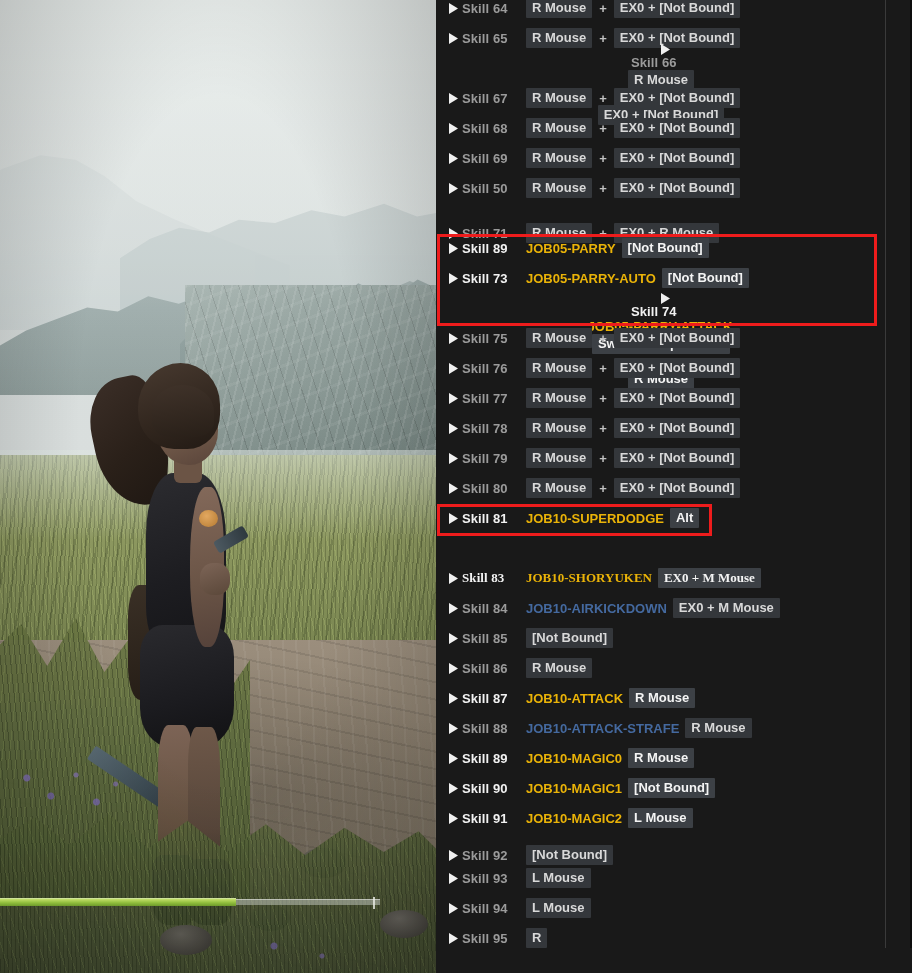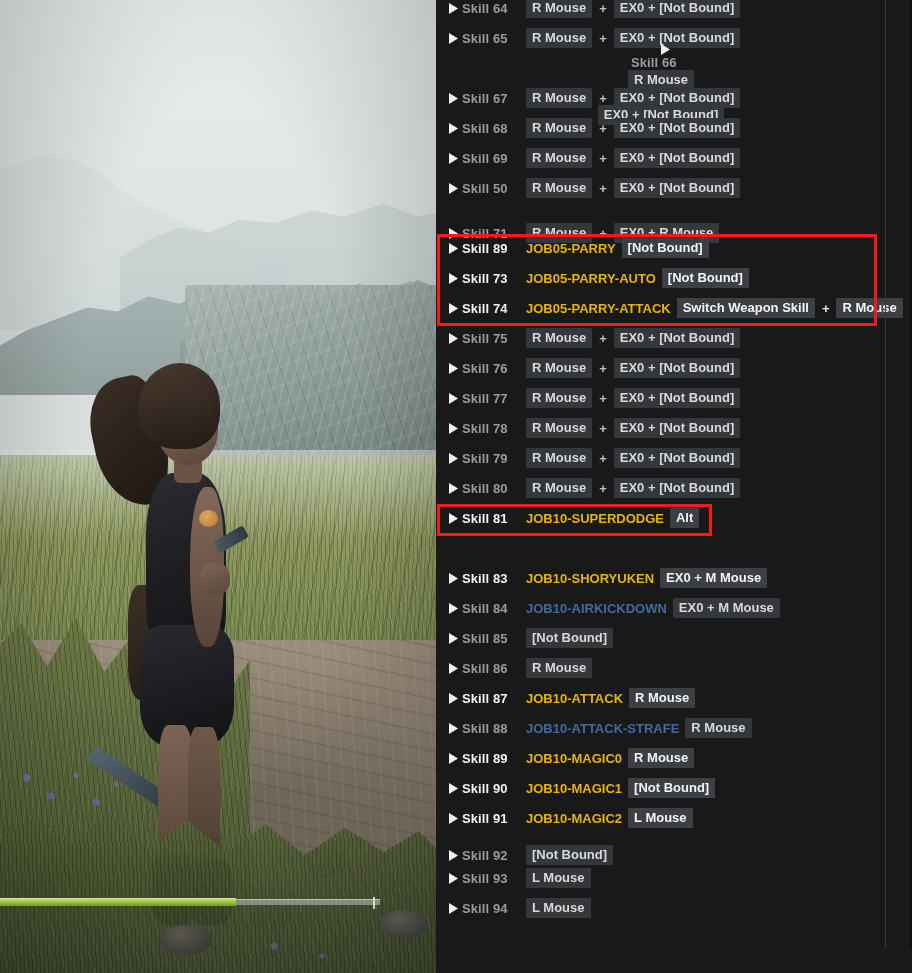--- a/index.html
+++ b/index.html
@@ -451,21 +451,21 @@
         <div class="row bright" style="top: 263px;">
           <div class="arrow">
             <svg width="9" height="11" viewBox="0 0 9 11" aria-hidden="true">
               <polygon points="0,0 9,5.5 0,11" fill="#f0f0f0"></polygon>
             </svg>
           </div>
           <div class="skill-id">Skill 73</div>
           <div class="skill-name">JOB05-PARRY-AUTO</div>
           <div class="key">[Not Bound]</div>
         </div>
-        <div class="row bright" style="top: 293px;">
+        <div class="row bright" style="top: 293px; flex-direction: column;">
           <div class="arrow">
             <svg width="9" height="11" viewBox="0 0 9 11" aria-hidden="true">
               <polygon points="0,0 9,5.5 0,11" fill="#f0f0f0"></polygon>
             </svg>
           </div>
           <div class="skill-id">Skill 74</div>
           <div class="skill-name">JOB05-PARRY-ATTACK</div>
           <div class="key">Switch Weapon Skill</div>
           <div class="plus">+</div>
           <div class="key">R Mouse</div>
@@ -545,21 +545,21 @@
         <div class="row bright" style="top: 503px;">
           <div class="arrow">
             <svg width="9" height="11" viewBox="0 0 9 11" aria-hidden="true">
               <polygon points="0,0 9,5.5 0,11" fill="#f0f0f0"></polygon>
             </svg>
           </div>
           <div class="skill-id">Skill 81</div>
           <div class="skill-name">JOB10-SUPERDODGE</div>
           <div class="key">Alt</div>
         </div>
-        <div class="row bright" style="top: 563px;">
+        <div class="row bright" style="top: 563px; font-family: Liberation Serif, serif;">
           <div class="arrow">
             <svg width="9" height="11" viewBox="0 0 9 11" aria-hidden="true">
               <polygon points="0,0 9,5.5 0,11" fill="#f0f0f0"></polygon>
             </svg>
           </div>
           <div class="skill-id">Skill 83</div>
           <div class="skill-name">JOB10-SHORYUKEN</div>
           <div class="key">EX0 + M Mouse</div>
         </div>
         <div class="row dim" style="top: 593px;">
@@ -664,20 +664,30 @@
         </div>
         <div class="row dim" style="top: 893px; align-items: center;">
           <div class="arrow">
             <svg width="9" height="11" viewBox="0 0 9 11" aria-hidden="true">
               <polygon points="0,0 9,5.5 0,11" fill="#f0f0f0"></polygon>
             </svg>
           </div>
           <div class="skill-id">Skill 94</div>
           <div style="flex: 0 0 auto; width: 4px;"></div>
           <div class="key">L Mouse</div>
+        </div>
+        <div class="row dim" style="top: 923px;">
+          <div class="arrow">
+            <svg width="9" height="11" viewBox="0 0 9 11" aria-hidden="true">
+              <polygon points="0,0 9,5.5 0,11" fill="#f0f0f0"></polygon>
+            </svg>
+          </div>
+          <div class="skill-id">Skill 95</div>
+          <div style="flex: 0 0 auto; width: 4px;"></div>
+          <div class="key">R</div>
         </div>
       </div>
     <div class="vline"></div>
     <div class="vline2"></div>
     <div id="hl-host">
         <div class="hl-box" style="left: 1px; top: 234px; width: 440px; height: 92px; border-color: rgb(238, 28, 28);"></div>
         <div class="hl-box" style="left: 1px; top: 504px; width: 275px; height: 32px; border-color: rgb(238, 28, 28);"></div>
       </div>
   </div>
 

